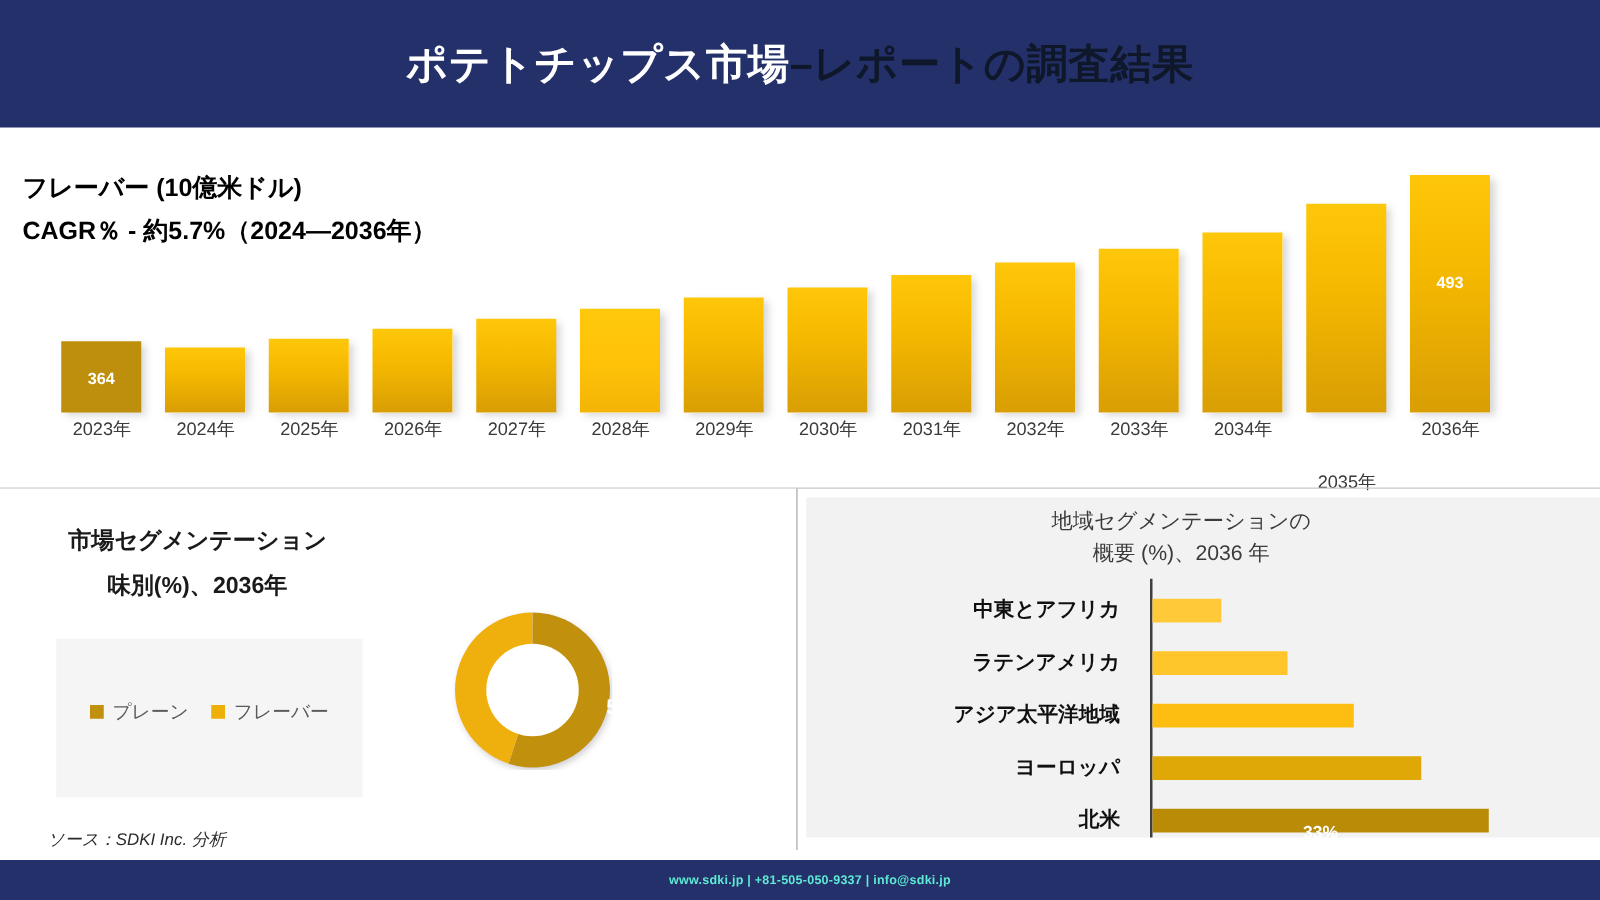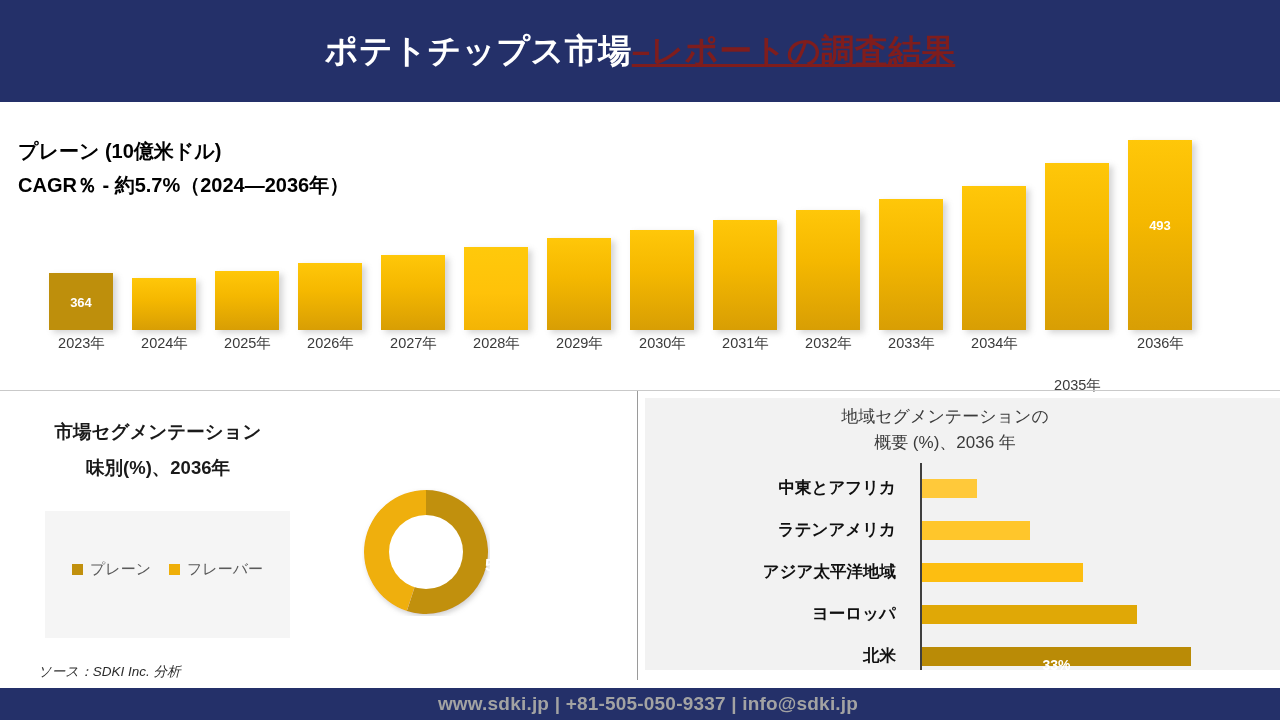--- a/index.html
+++ b/index.html
@@ -34,21 +34,21 @@
     height: 102px;
     display: flex;
     align-items: center;
     justify-content: center;
     font-size: 33px;
     font-weight: bold;
     letter-spacing: 0.5px;
     white-space: nowrap;
   }
   .title-main { color: #ffffff; }
-  .title-accent { color: #7f1d1d; text-decoration: underline; }
+  .title-accent { color: #0f172a; }
 
   
   .subtitle-block {
     position: absolute;
     left: 18px;
     top: 134px;
     width: 560px;
   }
   .subtitle-line {
     color: #000000;
@@ -279,40 +279,40 @@
     left: 0;
     top: 688px;
     width: 1280px;
     height: 32px;
     background: #243069;
     display: flex;
     align-items: center;
     justify-content: center;
   }
   .footer-text {
-    color: #a3a3a3;
-    font-size: 19px;
+    color: #5eead4;
+    font-size: 10px;
     font-weight: bold;
     letter-spacing: 0.2px;
     margin-left: 16px;
   }
 </style>
 </head>
 <body>
 
 <div id="page">
 
   <div class="header-band"></div>
   <div class="header-title">
     <span class="title-main">ポテトチップス市場 </span>
       <span class="title-accent">–レポートの調査結果</span>
   </div>
 
   <div class="subtitle-block">
-    <div class="subtitle-line">プレーン (10億米ドル)</div>
+    <div class="subtitle-line">フレーバー (10億米ドル)</div>
     <div class="subtitle-line">CAGR％ - 約5.7%（2024―2036年）</div>
   </div>
 
   <div class="colchart">
     <div class="colchart-plot" id="col-plot">
         <div class="col-slot" style="left: 0px;">
           <div class="col-bar first" style="height: 57px;">
             <div class="col-value" style="top: 22px;">364</div>
           </div>
         </div>

